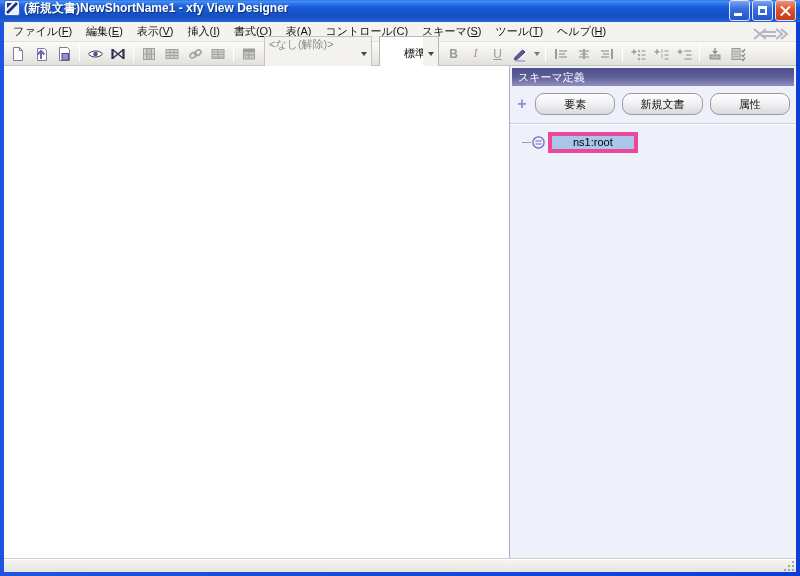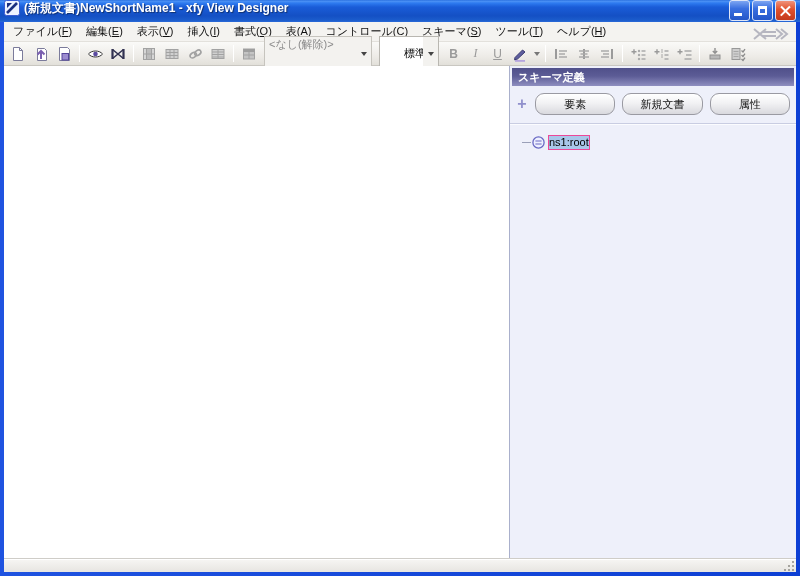--- a/index.html
+++ b/index.html
@@ -55,33 +55,33 @@
   .txt-btn.u { text-decoration:underline; }
   .mini-arrow { width:9px; display:flex; align-items:center; justify-content:center; }
   .mini-arrow .tri { border-top-color:#777; }
 
   
   .content { flex:1; display:flex; min-height:0; }
   .canvas { flex:1; background:#fff; }
   .panel { width:287px; flex:0 0 287px; background:#eef0fa; border-left:1px solid #aab0cc;
     display:flex; flex-direction:column; }
   .panel-header { margin:2px 2px 0 2px; height:18px; display:flex; align-items:center; padding:0 6px;
-    color:#fff; font-weight:bold; font-size:11px;
+    color:#fff; font-weight:normal; font-size:11px;
     background:linear-gradient(180deg,#50508a 0%,#5c5c96 45%,#8f8fc0 100%); }
   .panel-toolbar { display:flex; align-items:center; gap:7px; padding:7px 6px 8px 6px;
     border-bottom:1px solid #c9cde2; box-shadow:0 1px 0 #fbfcff; }
   .plus-icon { color:#9090cc; font-size:16px; font-weight:bold; width:12px; text-align:center; line-height:12px; }
   .pill-btn { flex:1; height:22px; border:1px solid #9a9aa2; border-radius:9px;
     background:linear-gradient(180deg,#ffffff 0%,#f2f2f4 45%,#d9d9de 100%);
     box-shadow:inset 0 1px 0 #fff; font-size:11px; color:#111; cursor:default;text-align:center; }
   .tree { flex:1; padding:10px 0 0 12px; }
   .tree-item { display:flex; align-items:center; height:16px; }
   .tree-dash { width:9px; height:0; border-top:1px solid #9aa0b8; margin-right:1px; }
   .el-icon { width:13px; height:13px; margin-right:3px; }
-  .tree-label { background:#a9c7ea; border:1px solid #ec4899; color:#000; padding:0 0;
+  .tree-label { background:#a9c7ea; border:4px solid #ec4899; color:#000; padding:0 21px;
     font-size:11px; line-height:13px; }
 
   
   .statusbar { height:14px; flex:0 0 14px; background:linear-gradient(180deg,#f7f6f4,#e7e5e1);
     border-top:1px solid #cfcdc8; box-shadow:inset 0 1px 0 #fff;
     display:flex; align-items:center; justify-content:flex-end; }
   .grip { width:12px; height:12px; margin-right:1px; }
 </style>
 </head>
 <body>

